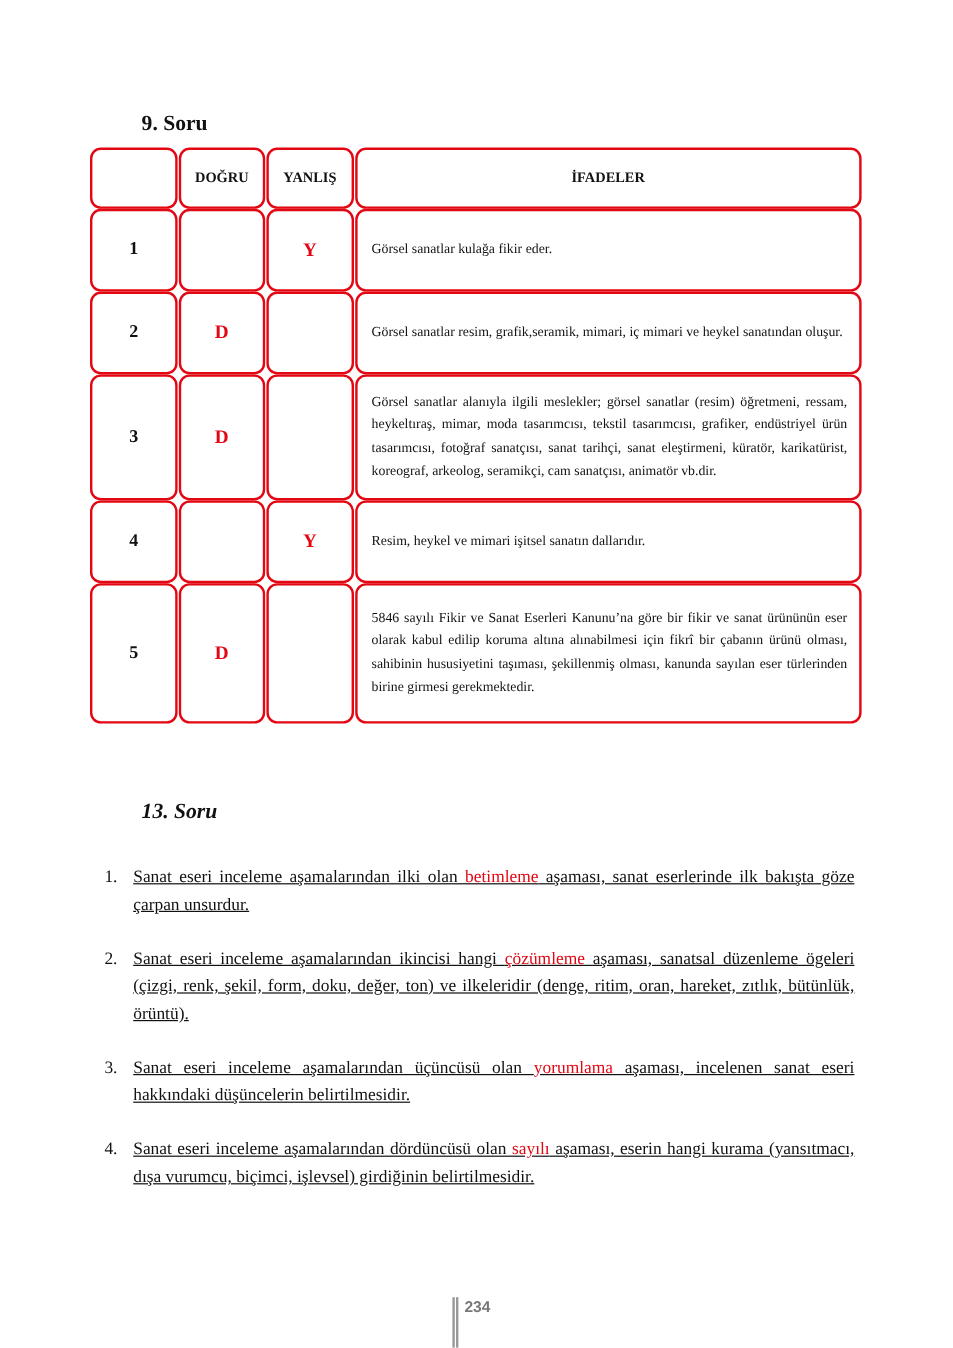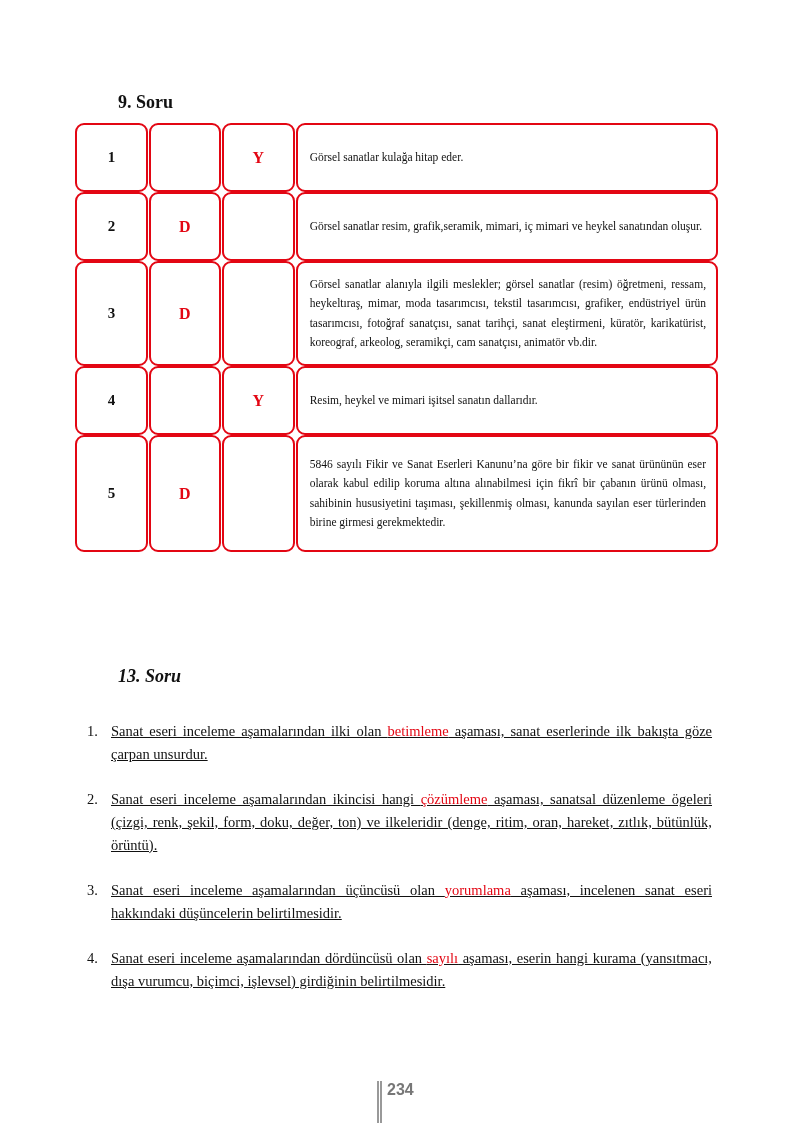--- a/index.html
+++ b/index.html
@@ -24,33 +24,39 @@
 
   .list { position: absolute; left: 87px; top: 720px; width: 625px; margin: 0; padding: 0; list-style: none; }
   .list li { display: flex; font-size: 14.5px; line-height: 23px; margin-bottom: 22px; }
   .list .n { width: 24px; flex: none; }
   .list .t { flex: 1; text-align: justify; text-decoration: underline; }
   .red { color: #e30613; }
 
   .pgbar { position: absolute; left: 377px; top: 1081px; width: 5px; height: 42px;
            border-left: 2px solid #999; border-right: 2px solid #999; box-sizing: border-box; }
   .pgnum { position: absolute; left: 387px; top: 1081px; font-family: "Liberation Sans", sans-serif;
-           font-size: 16px; font-weight: bold; color: #777; }
+           font-size: 13px; font-weight: bold; color: #777; }
 </style>
 </head>
 <body>
 
 <div class="heading" id="h9">9. Soru</div>
 
 <div class="grid">
+  <div class="row hdr">
+    <div class="cell c0"></div>
+    <div class="cell c1">DOĞRU</div>
+    <div class="cell c2">YANLIŞ</div>
+    <div class="cell c3">İFADELER</div>
+  </div>
   <div class="row r1">
     <div class="cell c0 num">1</div>
     <div class="cell c1 ans"></div>
     <div class="cell c2 ans">Y</div>
-    <div class="cell c3 stmt">Görsel sanatlar kulağa hitap eder.</div>
+    <div class="cell c3 stmt">Görsel sanatlar kulağa fikir eder.</div>
   </div>
   <div class="row r2">
     <div class="cell c0 num">2</div>
     <div class="cell c1 ans">D</div>
     <div class="cell c2 ans"></div>
     <div class="cell c3 stmt">Görsel sanatlar resim, grafik,seramik, mimari, iç mimari ve heykel sanatından oluşur.</div>
   </div>
   <div class="row r3">
     <div class="cell c0 num">3</div>
     <div class="cell c1 ans">D</div>

